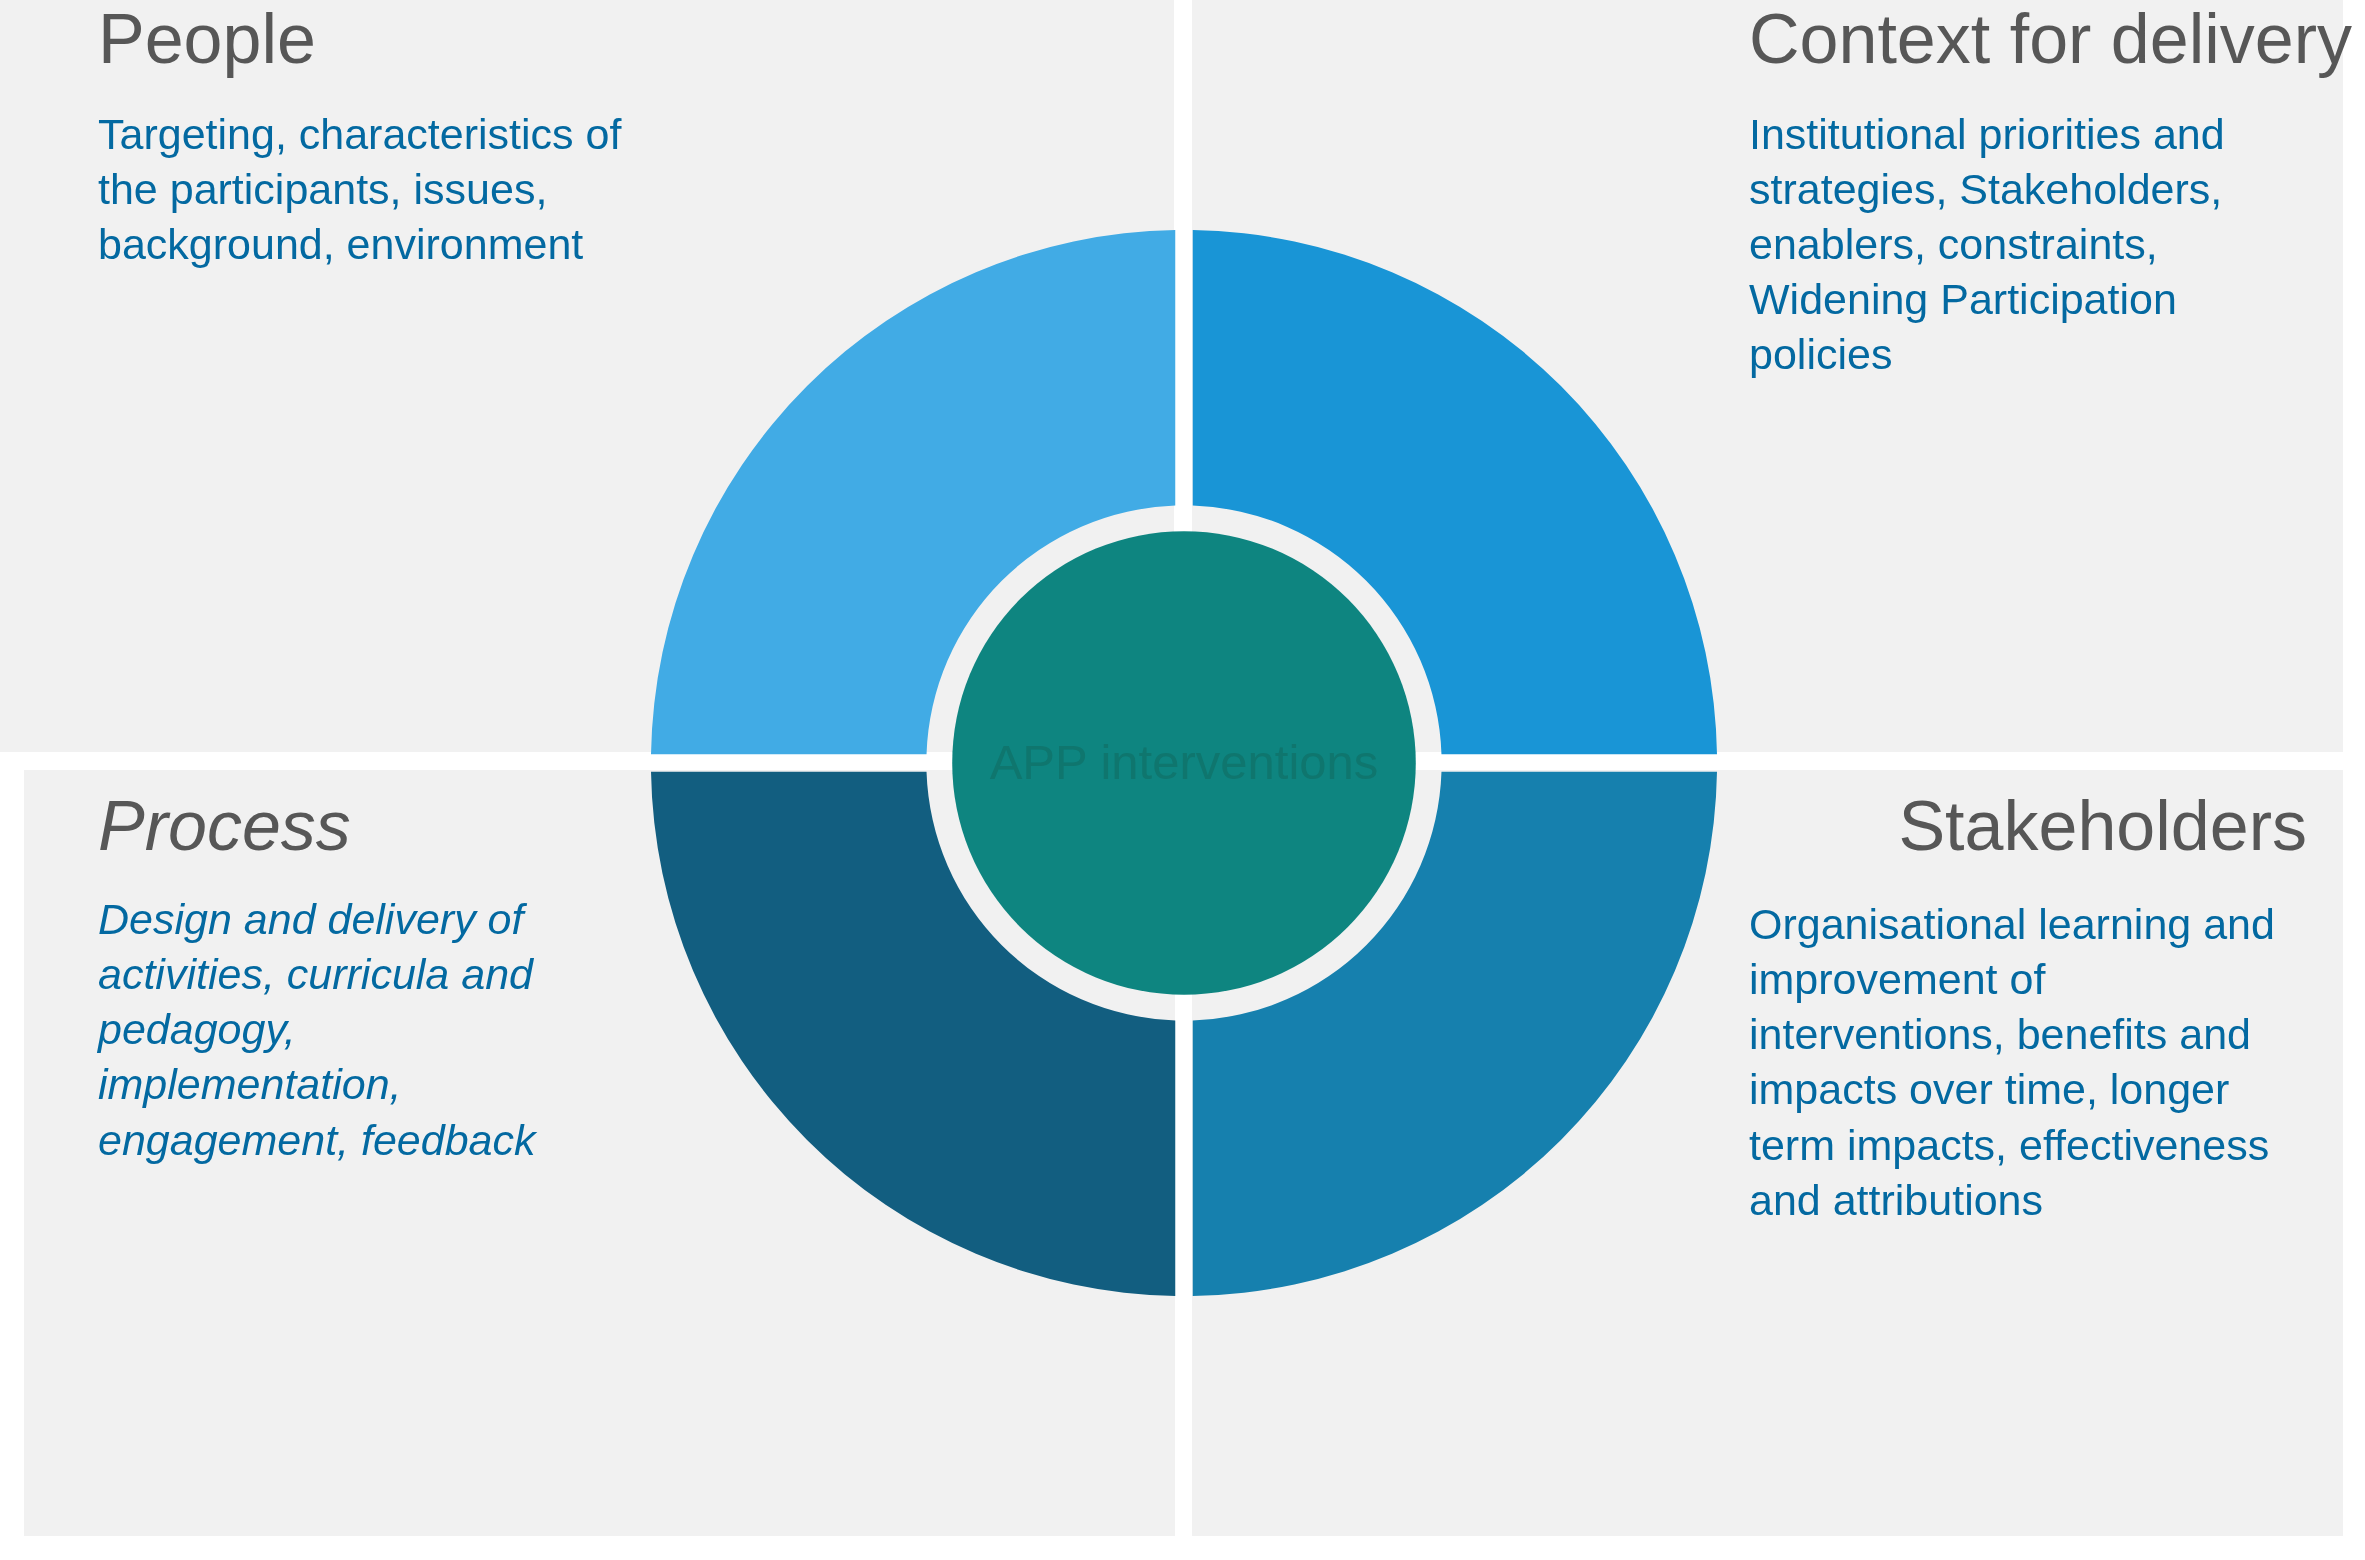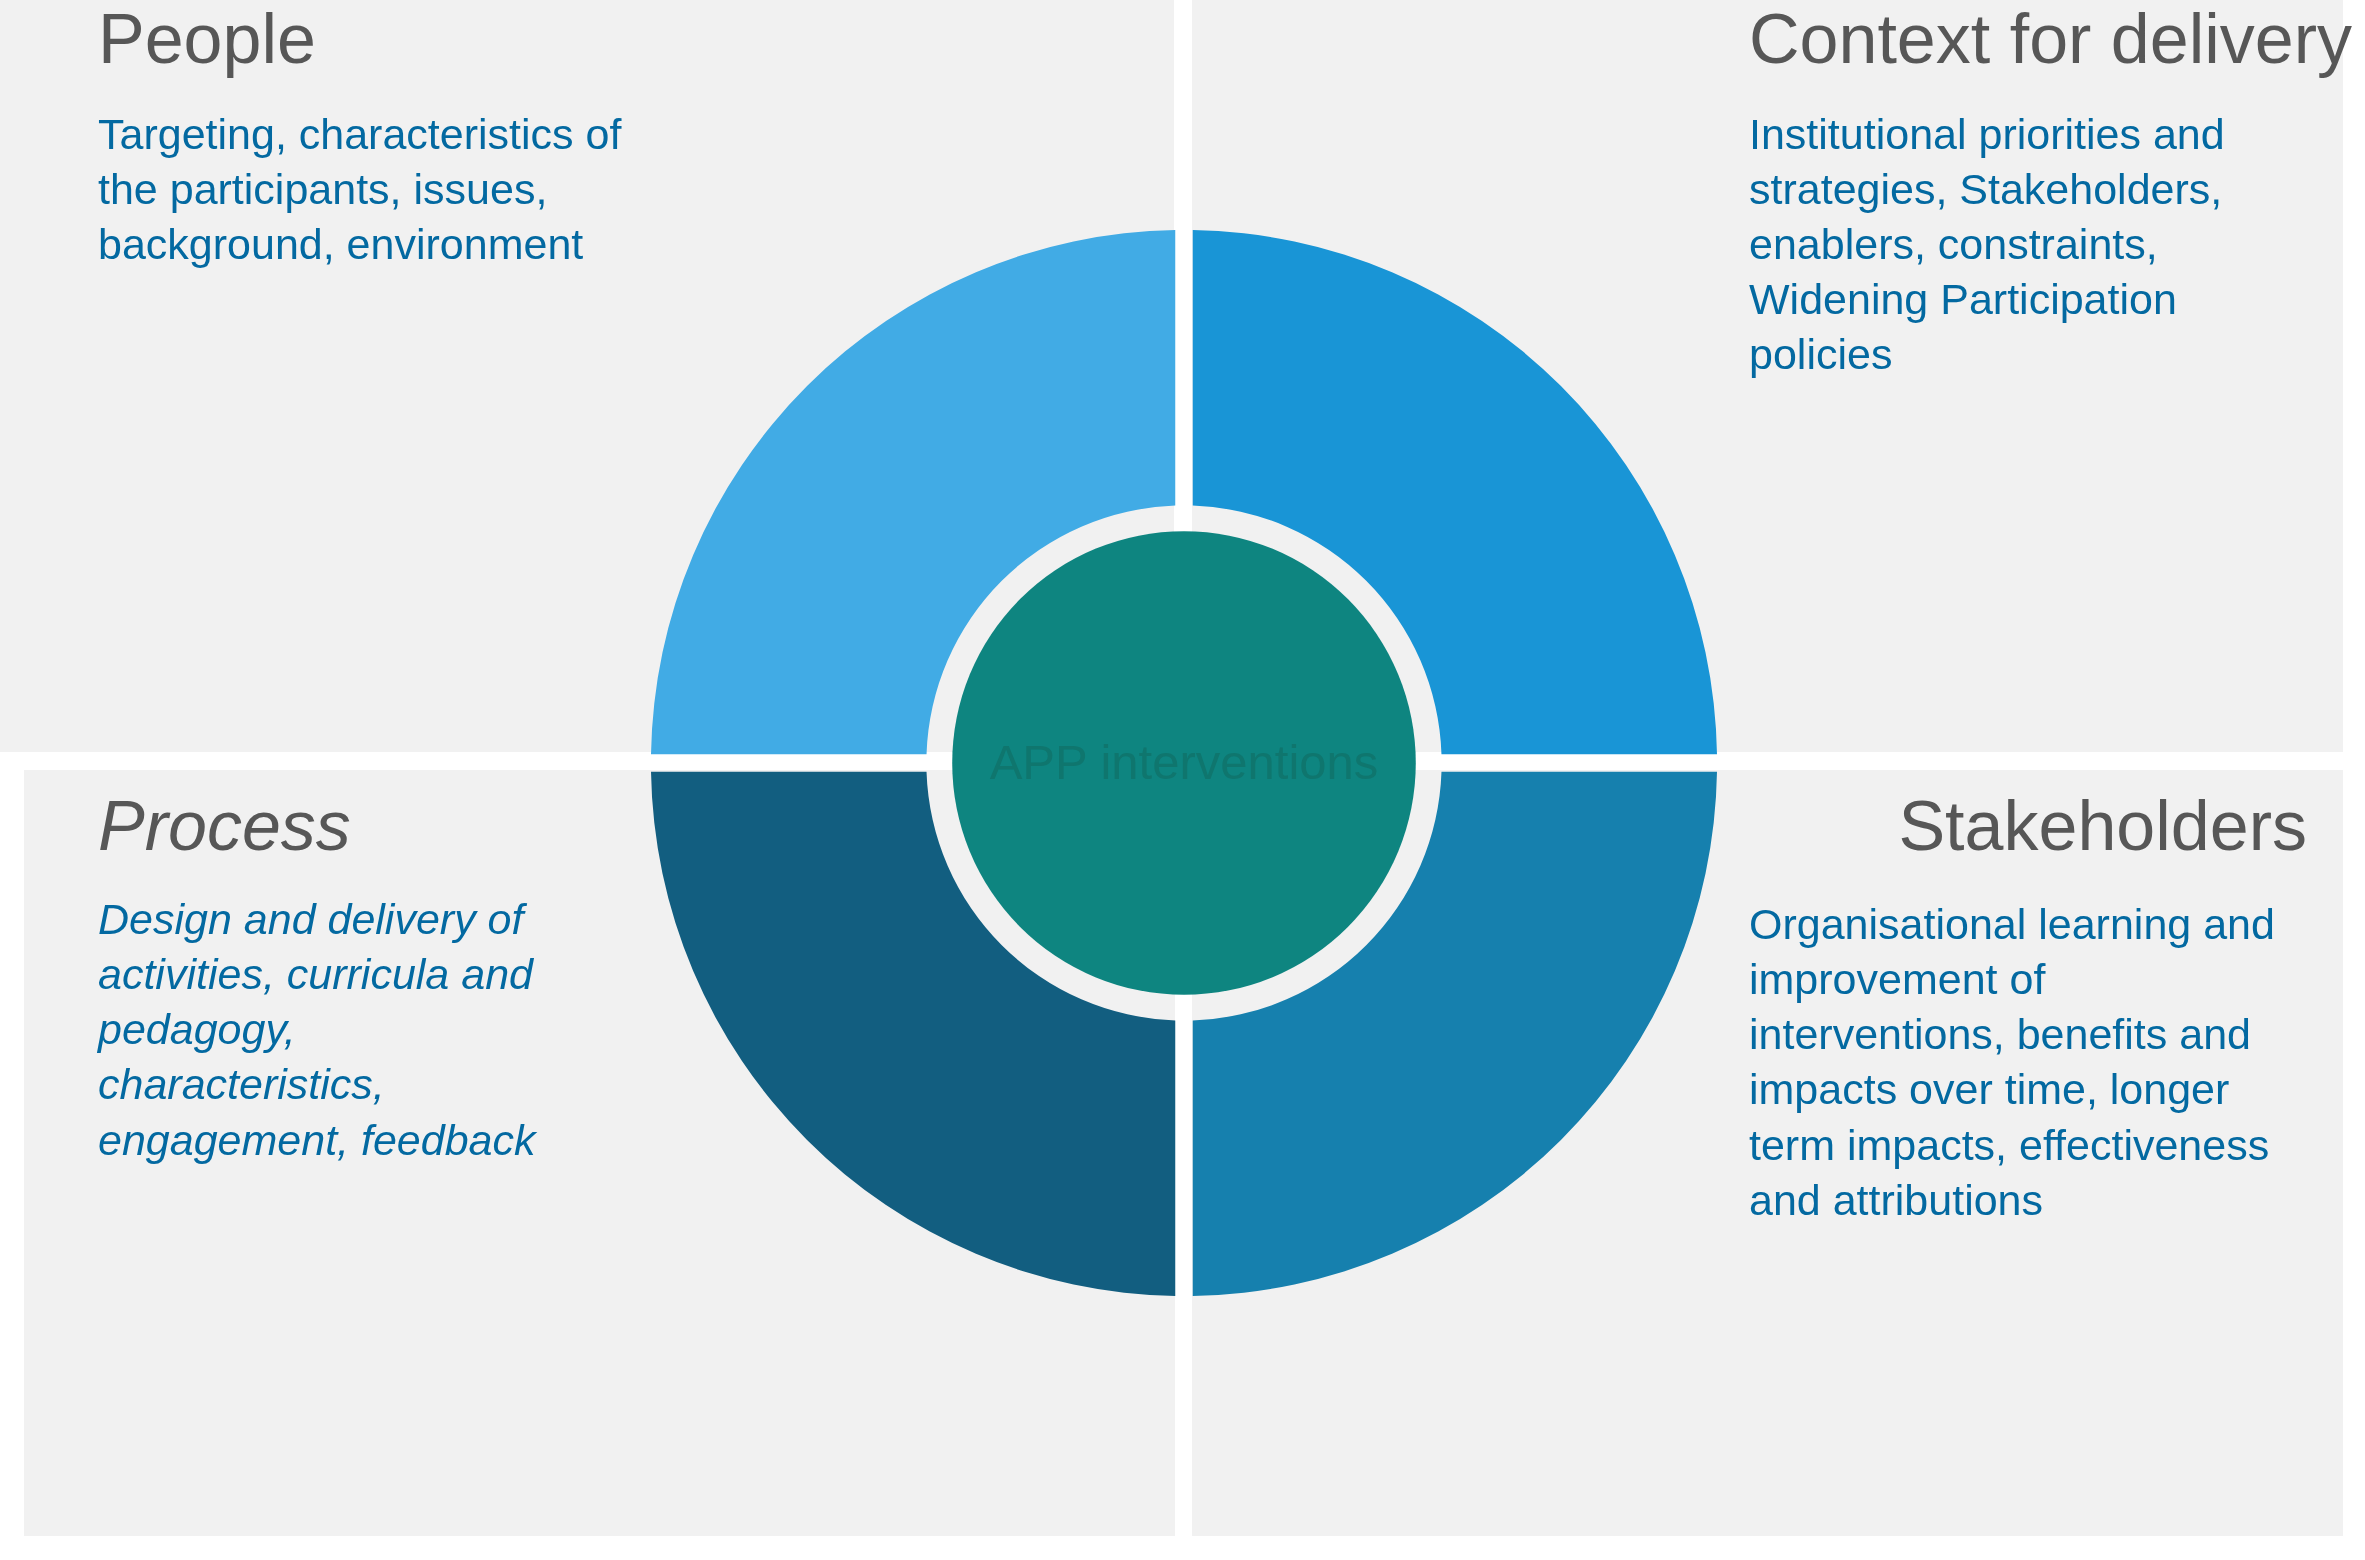--- a/index.html
+++ b/index.html
@@ -118,21 +118,21 @@
     <p class="quad-body">Targeting, characteristics of the participants, issues, background, environment</p>
   </div>
 
   <div class="quad-text tr-text">
     <p class="quad-heading">Context for delivery</p>
     <p class="quad-body">Institutional priorities and strategies, Stakeholders, enablers, constraints, Widening Participation policies</p>
   </div>
 
   <div class="quad-text bl-text">
     <p class="quad-heading">Process</p>
-    <p class="quad-body">Design and delivery of activities, curricula and pedagogy, characteristics, engagement, feedback</p>
+    <p class="quad-body">Design and delivery of activities, curricula and pedagogy, implementation, engagement, feedback</p>
   </div>
 
   <div class="quad-text br-text">
     <p class="quad-heading">Stakeholders</p>
     <p class="quad-body">Organisational learning and improvement of interventions, benefits and impacts over time, longer term impacts, effectiveness and attributions</p>
   </div>
 
   <div id="donut-wrap">
     <svg id="donut-svg" viewBox="0 0 1950 1950" xmlns="http://www.w3.org/2000/svg">
 

